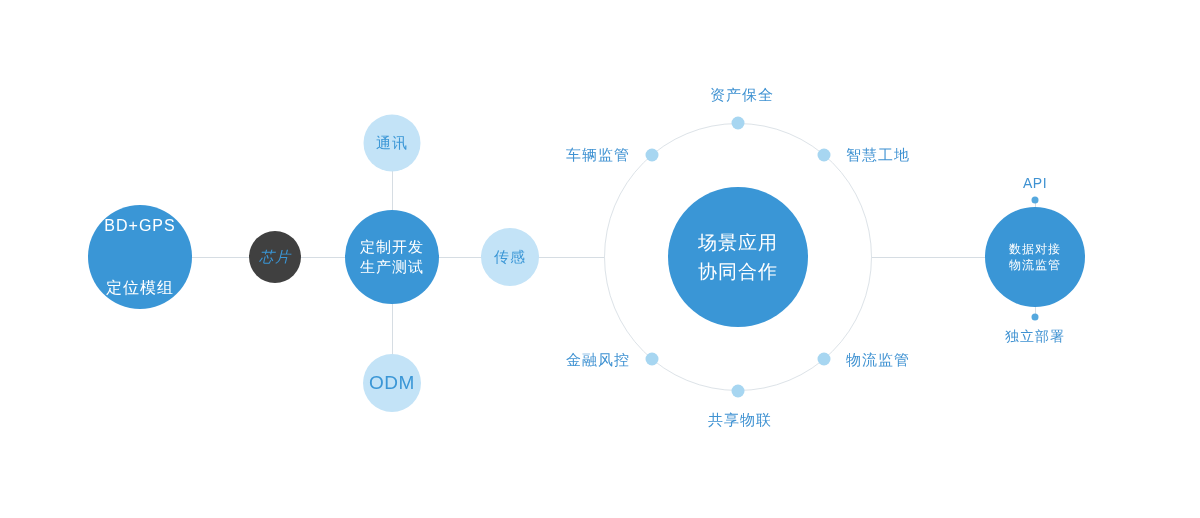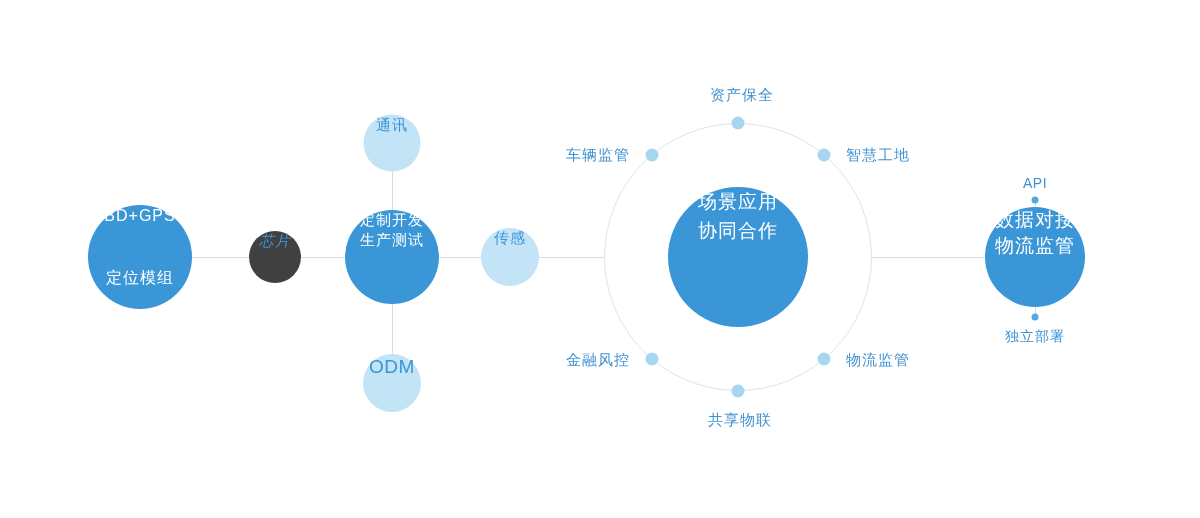--- a/index.html
+++ b/index.html
@@ -28,36 +28,37 @@
   #line-vert-right{left:1035px;top:200px;height:118px;}
 
   
   .node{
     position:absolute;
     transform:translate(-50%,-50%);
     border-radius:50%;
     display:flex;
     flex-direction:column;
     align-items:center;
+    justify-content:center;
     text-align:center;
     z-index:3;
     line-height:1.35;
     letter-spacing:1px;
   }
   .node.blue{background:#3a96d6;color:#ffffff;}
   .node.light{background:#c3e3f7;color:#3a96d6;}
 
   #node-module{left:140px;top:257px;width:104px;height:104px;font-size:16px;gap:40px;}
   #node-chip{left:275px;top:257px;width:52px;height:52px;font-size:15px;background:#404040;font-style:italic;}
   #node-dev{left:392px;top:257px;width:94px;height:94px;font-size:15px;}
   #node-comm{left:392px;top:143px;width:57px;height:57px;font-size:15px;}
   #node-odm{left:392px;top:383px;width:58px;height:58px;font-size:19px;letter-spacing:0.5px;}
   #node-sensor{left:510px;top:257px;width:58px;height:58px;font-size:15px;}
   #node-center{left:738px;top:257px;width:140px;height:140px;font-size:19px;line-height:1.55;}
-  #node-platform{left:1035px;top:257px;width:100px;height:100px;font-size:19px;}
+  #node-platform{left:1035px;top:257px;width:100px;height:100px;font-size:12px;}
 
   
   #ring{
     position:absolute;
     left:604px;top:123px;
     width:268px;height:268px;
     border:1px solid #dde3e8;
     border-radius:50%;
     box-sizing:border-box;
     z-index:2;

